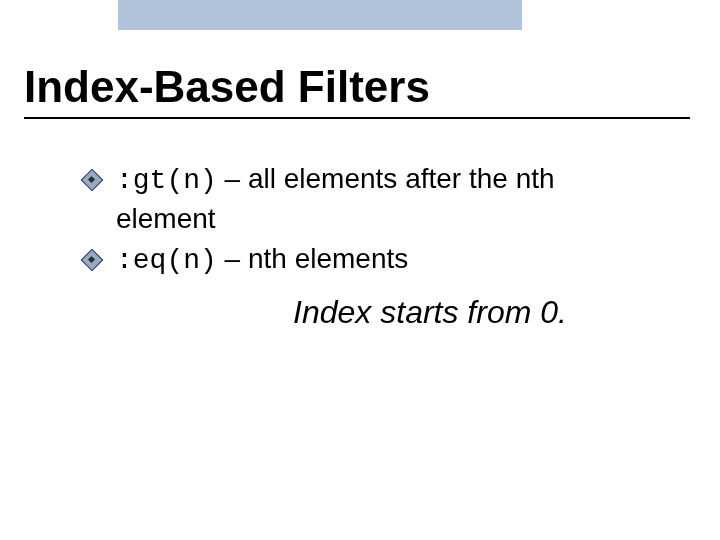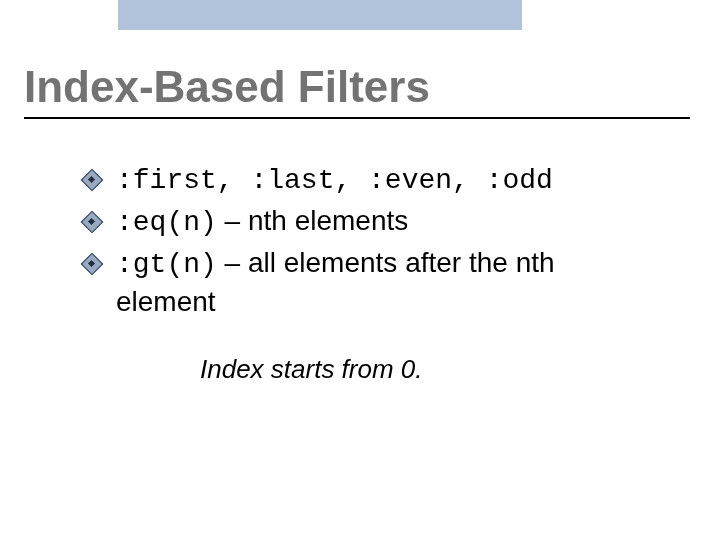--- a/index.html
+++ b/index.html
@@ -25,21 +25,21 @@
   .title-wrap{
     position:absolute;
     top:63px;left:24px;right:30px;
     border-bottom:2px solid #000;
     padding-bottom:6px;
   }
   .title{
     font-family:"Trebuchet MS","Tahoma",sans-serif;
     font-size:44px;
     line-height:1.1;
-    color:#737373;
+    color:#000000;
     margin:0;
     white-space:nowrap;
   }
   .body{
     position:absolute;
     top:160px;left:80px;right:60px;
     font-size:28px;
     line-height:1.35;
   }
   ul.filters{
@@ -67,44 +67,42 @@
     width:5px;height:5px;
     transform:rotate(45deg);
     background:#203040;
   }
   code, .code{
     font-family:"Courier New",monospace;
   }
   .note{
     font-family:"Trebuchet MS","Tahoma",sans-serif;
     font-style:italic;
-    font-size:26px;
-    margin-top:31px;
+    font-size:32px;
+    text-align:center;
+    margin-top:12px;
     padding-left:120px;
   }
 </style>
 </head>
 <body>
 
 <div class="slide">
 
   <div class="bg-shape"></div>
 
   <div class="title-wrap">
     <h1 class="title">Index-Based Filters</h1>
   </div>
 
   <div class="body">
     <ul class="filters">
       <li>
-        <span class="code">:first, :last, :even, :odd</span><span></span>
+        <span class="code">:gt(n)</span><span> – all elements after the nth element</span>
       </li>
       <li>
         <span class="code">:eq(n)</span><span> – nth elements</span>
-      </li>
-      <li>
-        <span class="code">:gt(n)</span><span> – all elements after the nth element</span>
       </li>
     </ul>
     <div class="note">Index starts from 0.</div>
   </div>
 
 </div>
 
 </body></html>

